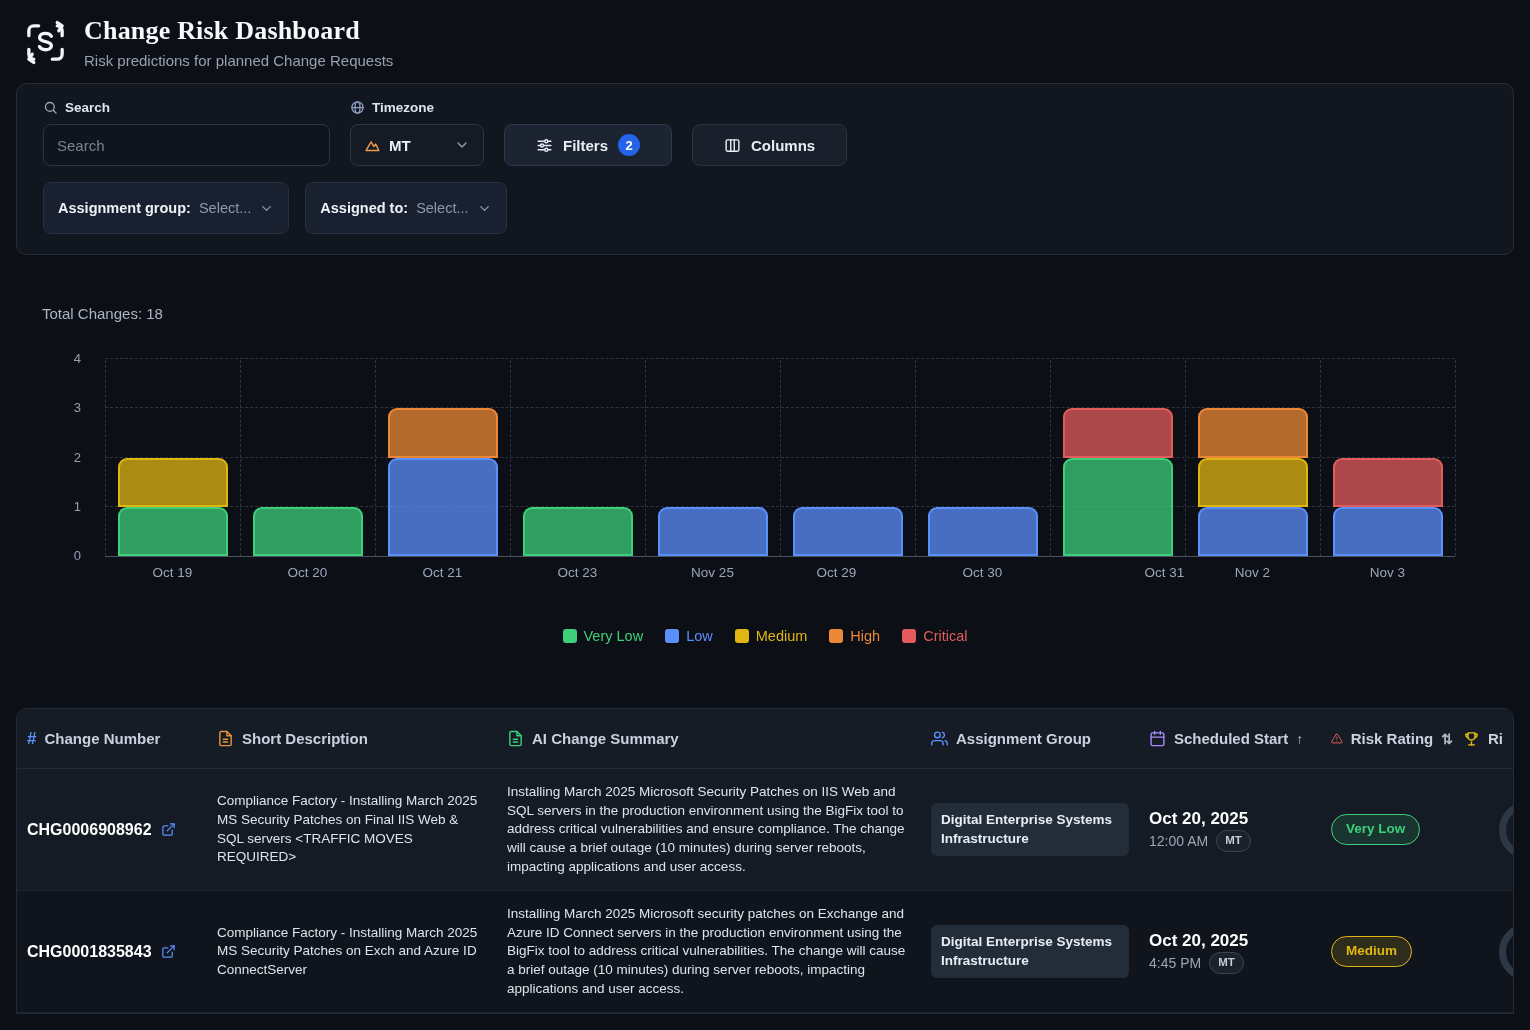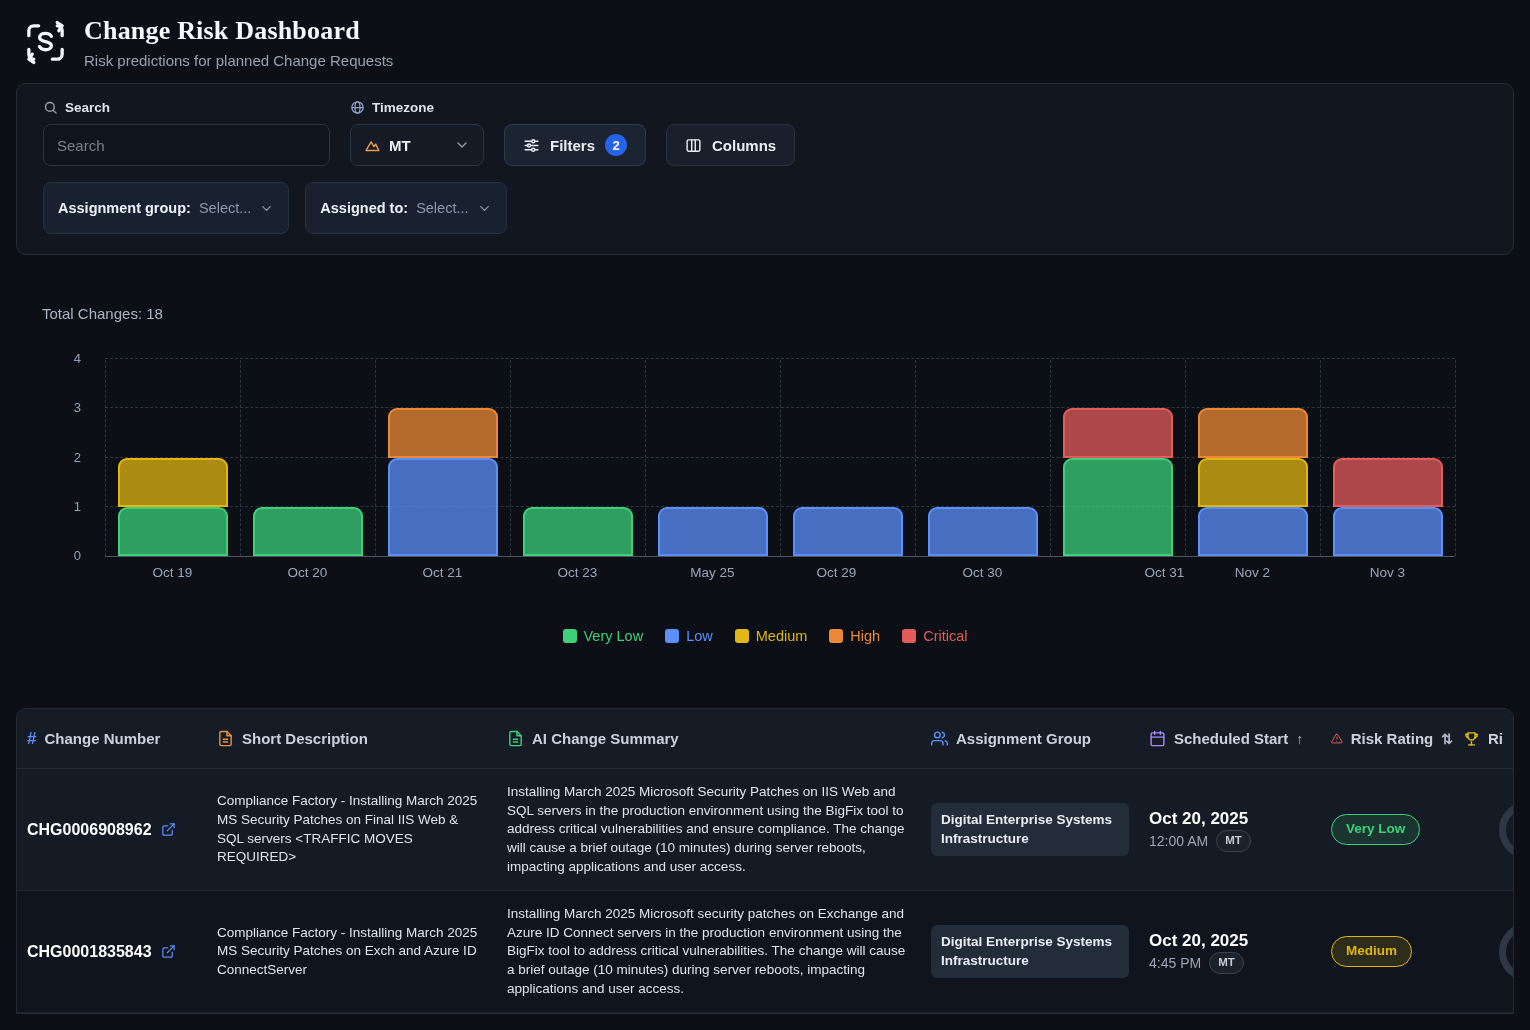--- a/index.html
+++ b/index.html
@@ -21,21 +21,21 @@
   .filter-panel { margin: 14px 16px 0; border: 1px solid #262d38; border-radius: 10px; background: #12161e; padding: 16px 26px 20px; }
   .filter-row1 { display: flex; align-items: flex-end; gap: 20px; }
   .fgroup { display: flex; flex-direction: column; gap: 9px; }
   .flabel { display: flex; align-items: center; gap: 7px; font-size: 13.5px; font-weight: bold; color: #dde4ee; }
   .control { height: 42px; border-radius: 8px; border: 1px solid #2c3543; background: #151b25; display: flex; align-items: center; padding: 0 13px; font-size: 15px; color: #eef2f7; }
   .select { justify-content: space-between; gap: 10px; }
   .select .val { font-weight: bold; }
   .tz-left { display: flex; align-items: center; gap: 8px; }
   input.control { width: 100%; background: #10151d; color: #e8edf4; outline: none; }
   input.control::placeholder { color: #77828f; }
-  .btn { height: 42px; display: flex; align-items: center; gap: 10px; padding: 0 18px; border-radius: 8px; font-size: 15px; font-weight: bold; }
+  .btn { height: 42px; display: flex; align-items: center; gap: 10px; padding: 0 31px; border-radius: 8px; font-size: 15px; font-weight: bold; }
   .filters-btn { background: #1b2430; border: 1px solid #2e3a4e; }
   .columns-btn { background: #1a202b; border: 1px solid #2b333f; }
   .badge { width: 22px; height: 22px; border-radius: 50%; background: #2563eb; color: #fff; font-size: 13px; font-weight: bold; display: flex; align-items: center; justify-content: center; }
   .filter-row2 { display: flex; gap: 16px; margin-top: 16px; }
   .chip-select { height: 52px; display: flex; align-items: center; gap: 8px; padding: 0 14px; border-radius: 8px; background: #192130; border: 1px solid #27303e; font-size: 14.5px; }
   .chip-select .lbl { font-weight: bold; color: #eef2f7; }
   .chip-select .muted { color: #8d98a8; }
 
   
   .chart-header { display: flex; justify-content: space-between; align-items: center; margin: 50px 40px 0 42px; }
@@ -235,21 +235,21 @@
       <div class="bar-stack" style="left: 1227.5px; width: 110px;">
         <div class="seg" style="height: 49.25px; background: rgba(91, 143, 249, 0.75); border-color: rgb(91, 143, 249);"></div>
         <div class="seg" style="height: 49.25px; background: rgba(226, 92, 92, 0.75); border-color: rgb(226, 92, 92);"></div>
       </div>
     </div>
   <div id="xlabels">
       <div class="xlab" style="left: 0px; width: 135px;">Oct 19</div>
       <div class="xlab" style="left: 135px; width: 135px;">Oct 20</div>
       <div class="xlab" style="left: 270px; width: 135px;">Oct 21</div>
       <div class="xlab" style="left: 405px; width: 135px;">Oct 23</div>
-      <div class="xlab" style="left: 540px; width: 135px;">May 25</div>
+      <div class="xlab" style="left: 540px; width: 135px;">Nov 25</div>
       <div class="xlab" style="left: 664px; width: 135px;">Oct 29</div>
       <div class="xlab" style="left: 810px; width: 135px;">Oct 30</div>
       <div class="xlab" style="left: 992px; width: 135px;">Oct 31</div>
       <div class="xlab" style="left: 1080px; width: 135px;">Nov 2</div>
       <div class="xlab" style="left: 1215px; width: 135px;">Nov 3</div>
     </div>
 </div>
 <div class="legend" id="legend">
     <div class="leg">
       <div class="swatch" style="background: rgb(62, 207, 123);"></div>

